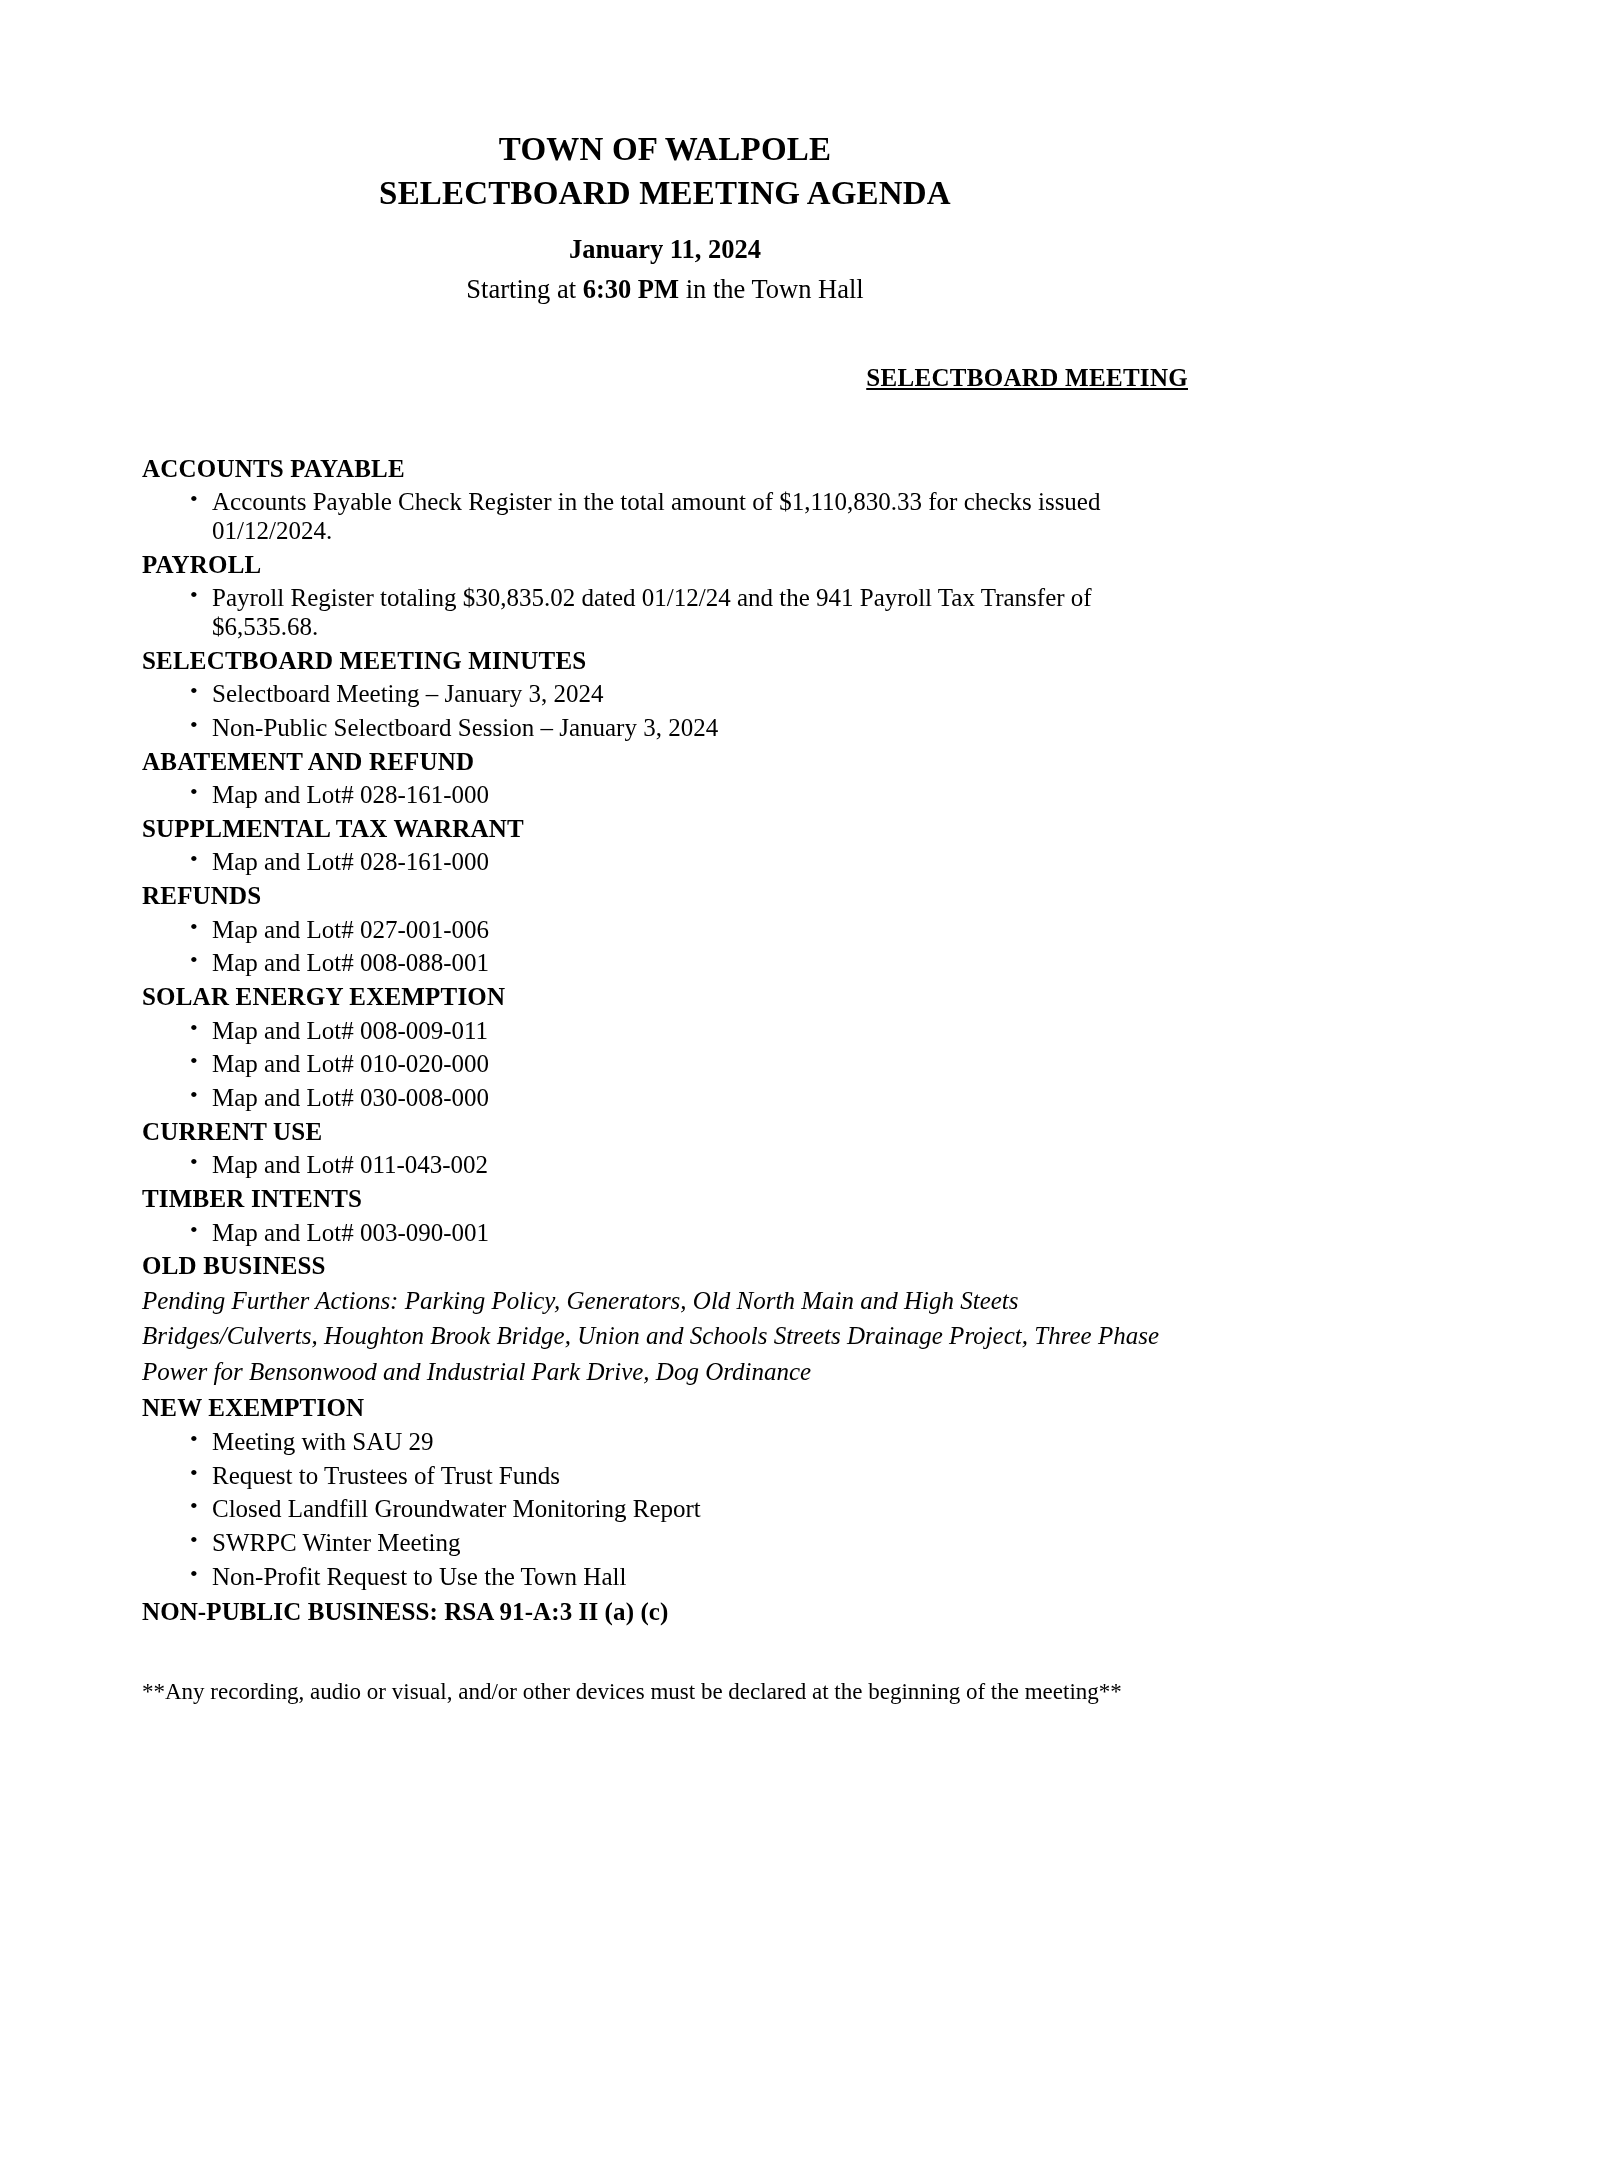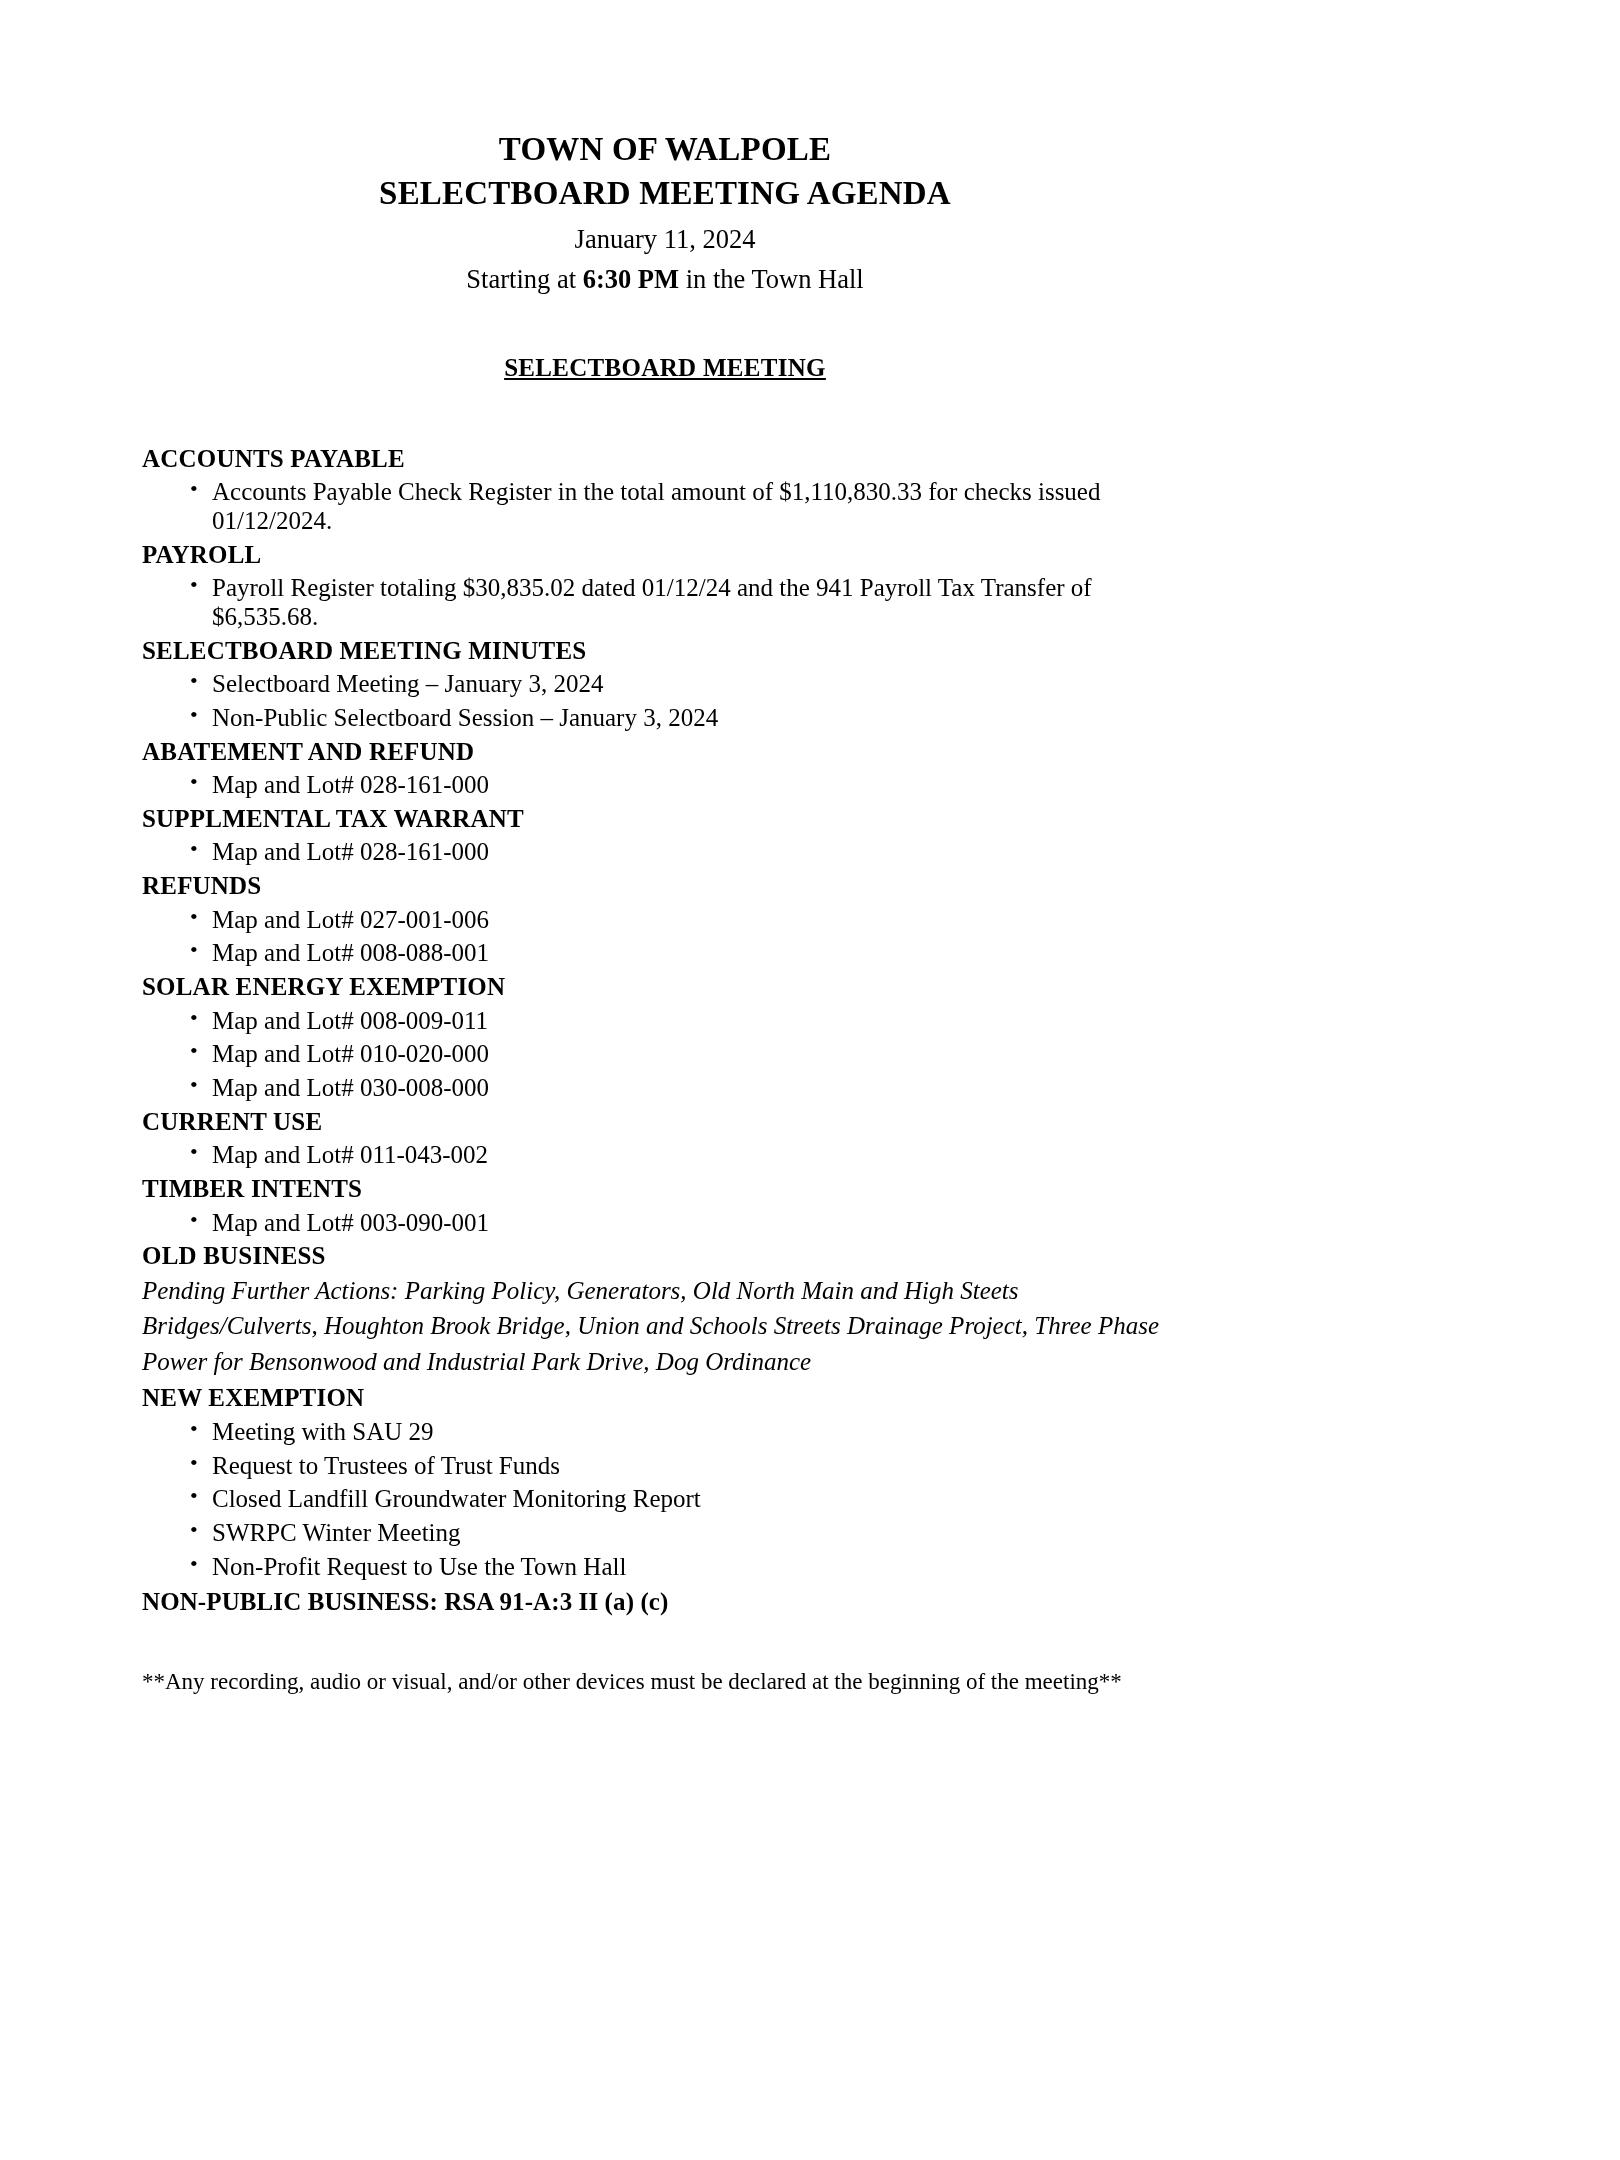--- a/index.html
+++ b/index.html
@@ -26,31 +26,31 @@
     text-align: center;
   }
   .doc-title {
     font-size: 33px;
     font-weight: bold;
     line-height: 1.32;
     letter-spacing: 0.2px;
   }
   .doc-date {
     font-size: 26.5px;
-    font-weight: normal;
+    font-weight: bold;
     line-height: 1.5;
-    margin-top: 5px;
+    margin-top: 15px;
   }
   .doc-time {
     font-size: 26.5px;
     line-height: 1.5;
   }
   .doc-time b { font-weight: bold; text-align: center; }
   .section-heading-center {
-    text-align: center;
+    text-align: right;
     font-size: 25px;
     font-weight: bold;
     text-decoration: underline;
     margin-top: 54px;
     letter-spacing: 0.3px;
   }
   .body-block {
     margin-top: 62px;
     font-family: Liberation Serif, serif;
   }

